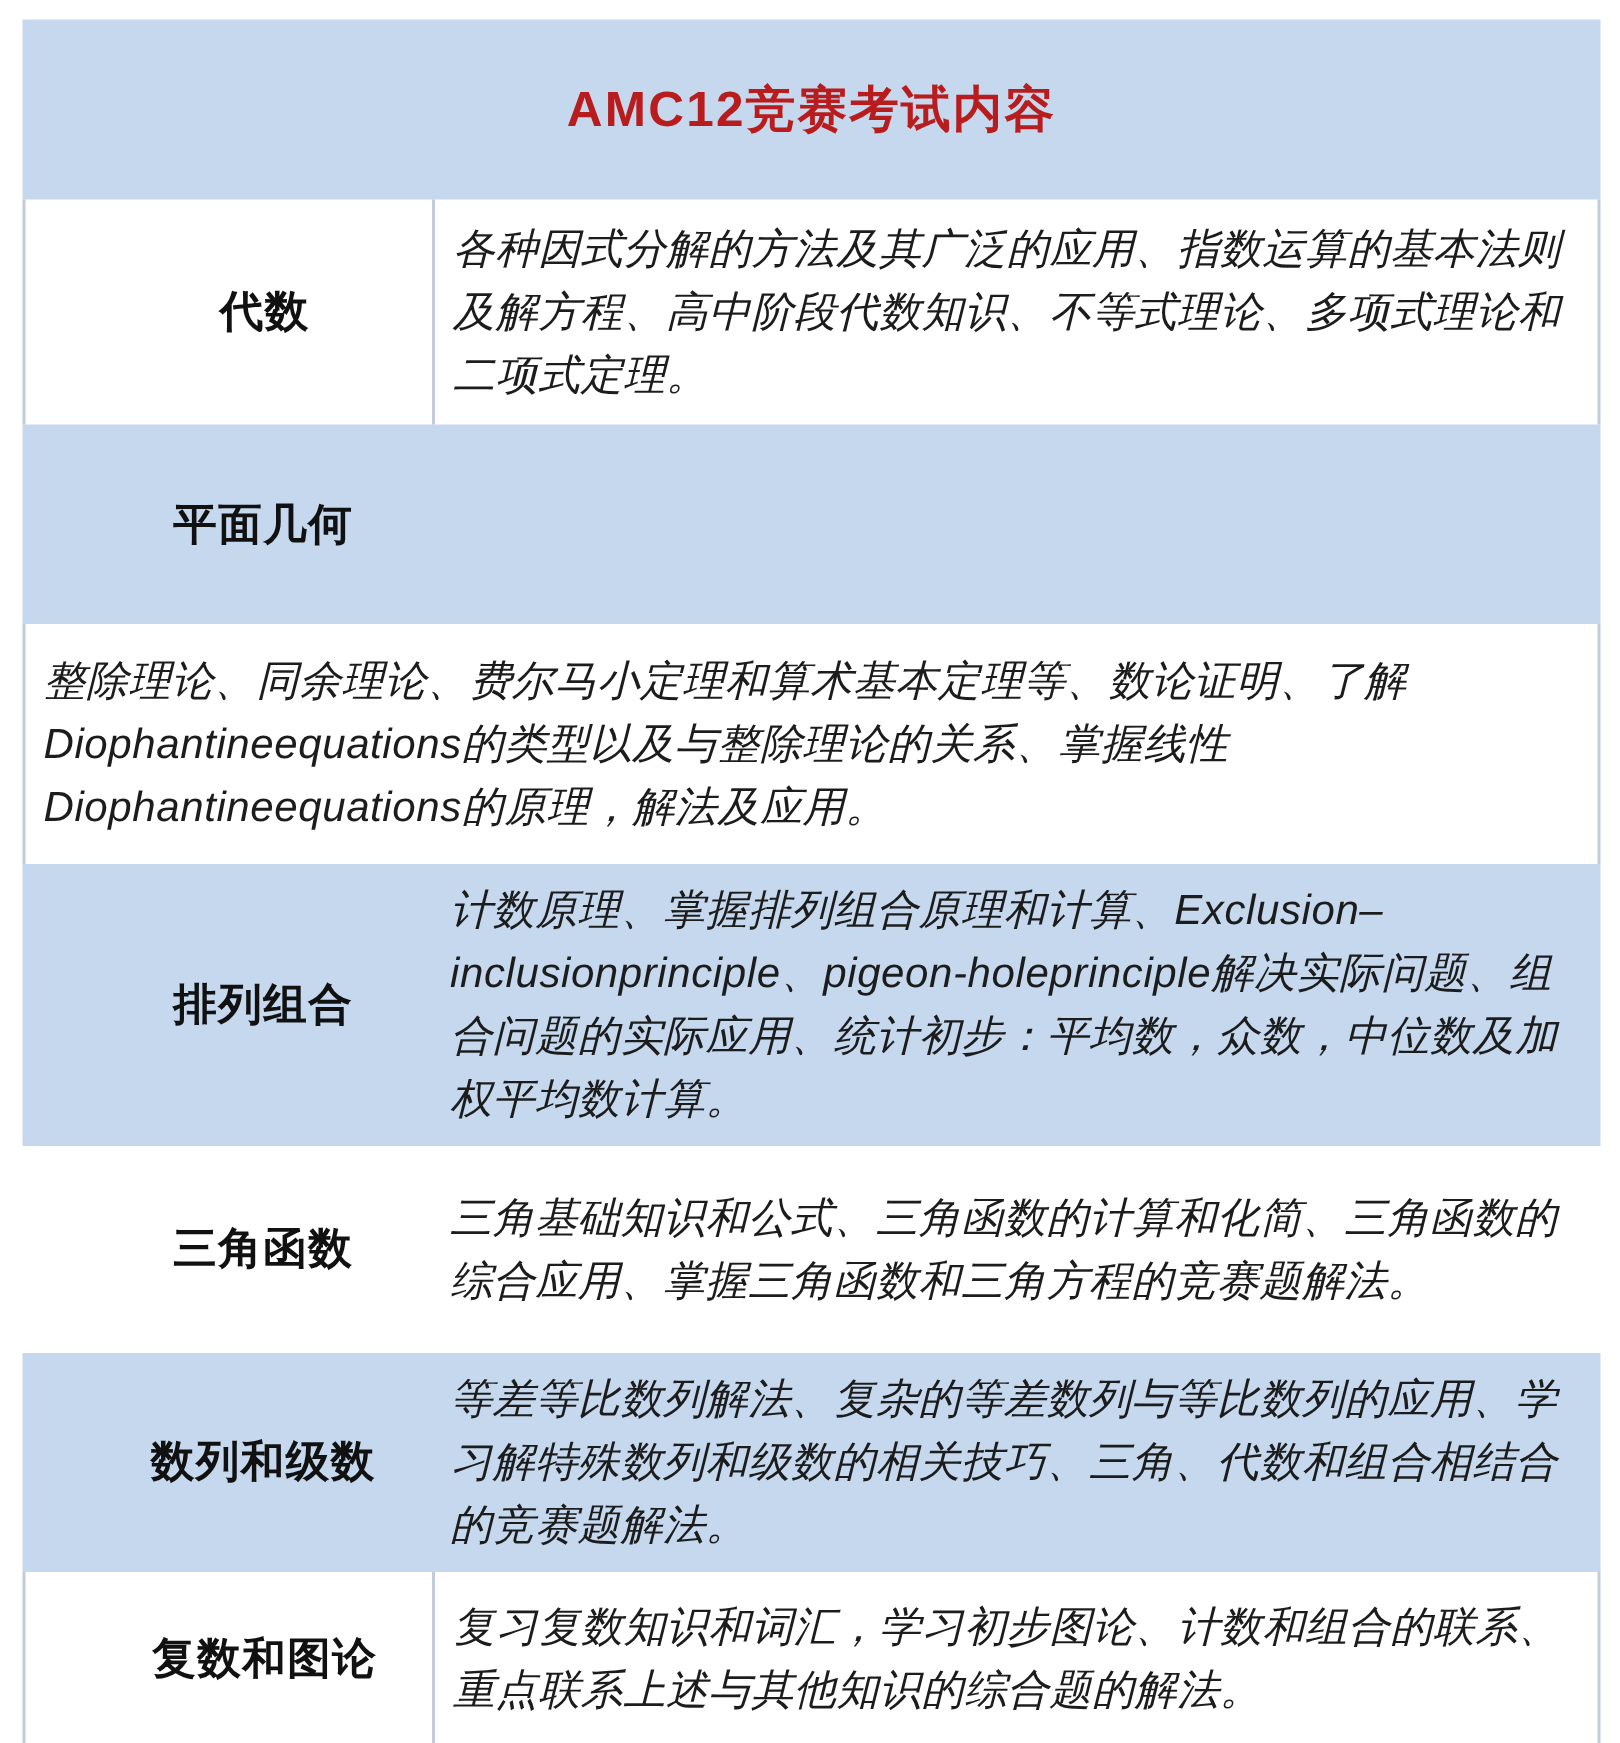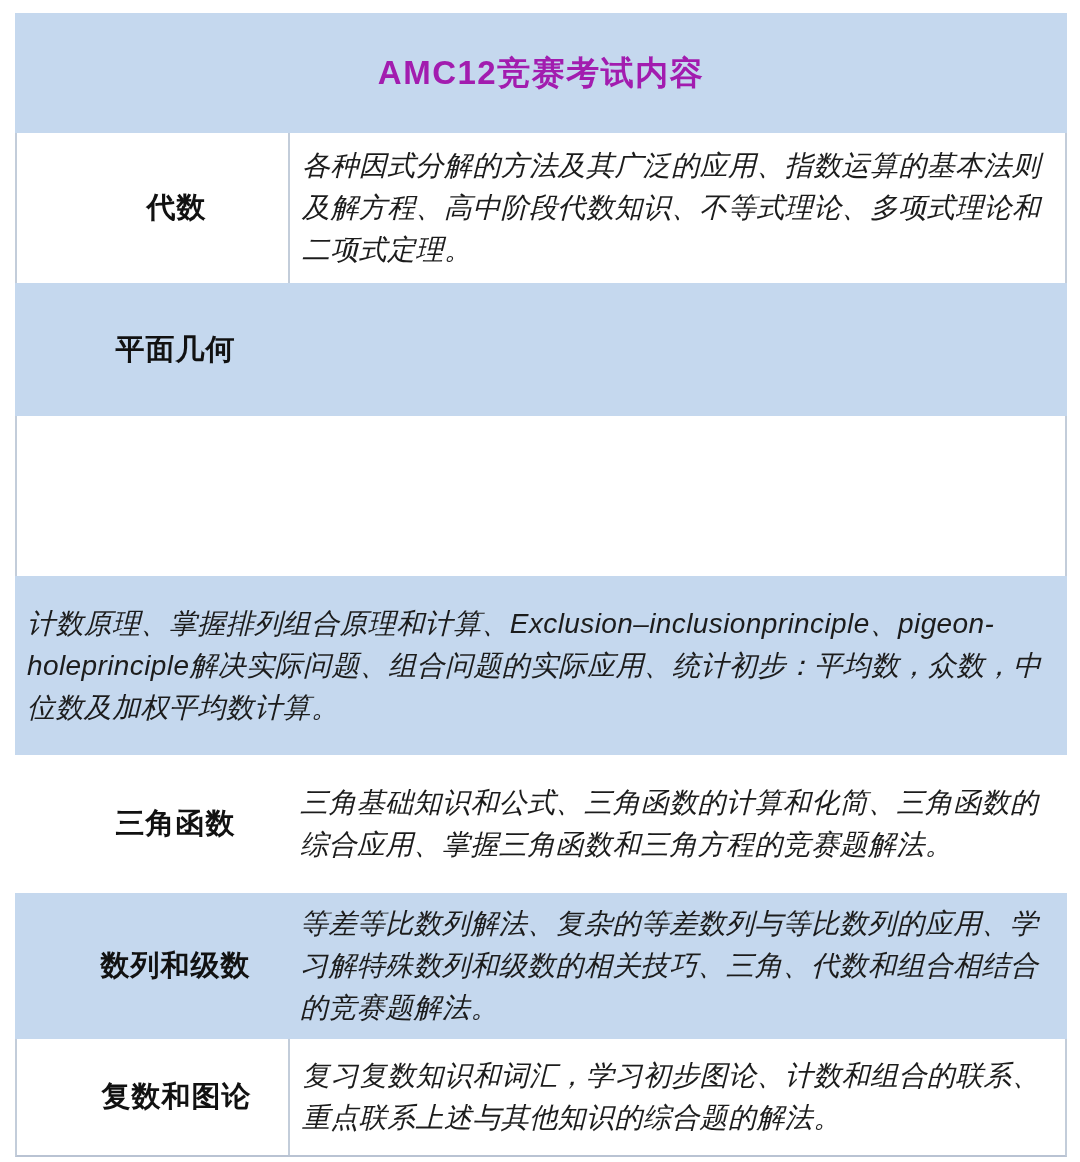--- a/index.html
+++ b/index.html
@@ -24,21 +24,21 @@
   }
   .hdr {
     height: 120px;
     background: #c5d8ee;
     display: flex;
     align-items: center;
     justify-content: center;
     font-size: 33px;
     font-weight: bold;
     letter-spacing: 1.5px;
-    color: #a21caf;
+    color: #b91c1c;
   }
   .row { display: flex; box-sizing: border-box; }
   .row .lbl {
     flex: 0 0 273px;
     width: 273px;
     display: flex;
     align-items: center;
     justify-content: center;
     font-weight: bold;
     font-size: 29px;
@@ -86,23 +86,25 @@
     <div class="row bordered r0">
       <div class="lbl">代数</div>
       <div class="txt">各种因式分解的方法及其广泛的应用、指数运算的基本法则及解方程、高中阶段代数知识、不等式理论、多项式理论和二项式定理。</div>
     </div>
 
     <div class="row blue r1">
       <div class="lbl">平面几何</div>
     </div>
 
     <div class="row bordered r2">
+      <div class="txt">整除理论、同余理论、费尔马小定理和算术基本定理等、数论证明、了解Diophantineequations的类型以及与整除理论的关系、掌握线性Diophantineequations的原理，解法及应用。</div>
     </div>
 
     <div class="row blue r3">
+      <div class="lbl">排列组合</div>
       <div class="txt">计数原理、掌握排列组合原理和计算、Exclusion–inclusionprinciple、pigeon-holeprinciple解决实际问题、组合问题的实际应用、统计初步：平均数，众数，中位数及加权平均数计算。</div>
     </div>
 
     <div class="row r4">
       <div class="lbl">三角函数</div>
       <div class="txt">三角基础知识和公式、三角函数的计算和化简、三角函数的综合应用、掌握三角函数和三角方程的竞赛题解法。</div>
     </div>
 
     <div class="row blue r5">
       <div class="lbl">数列和级数</div>

